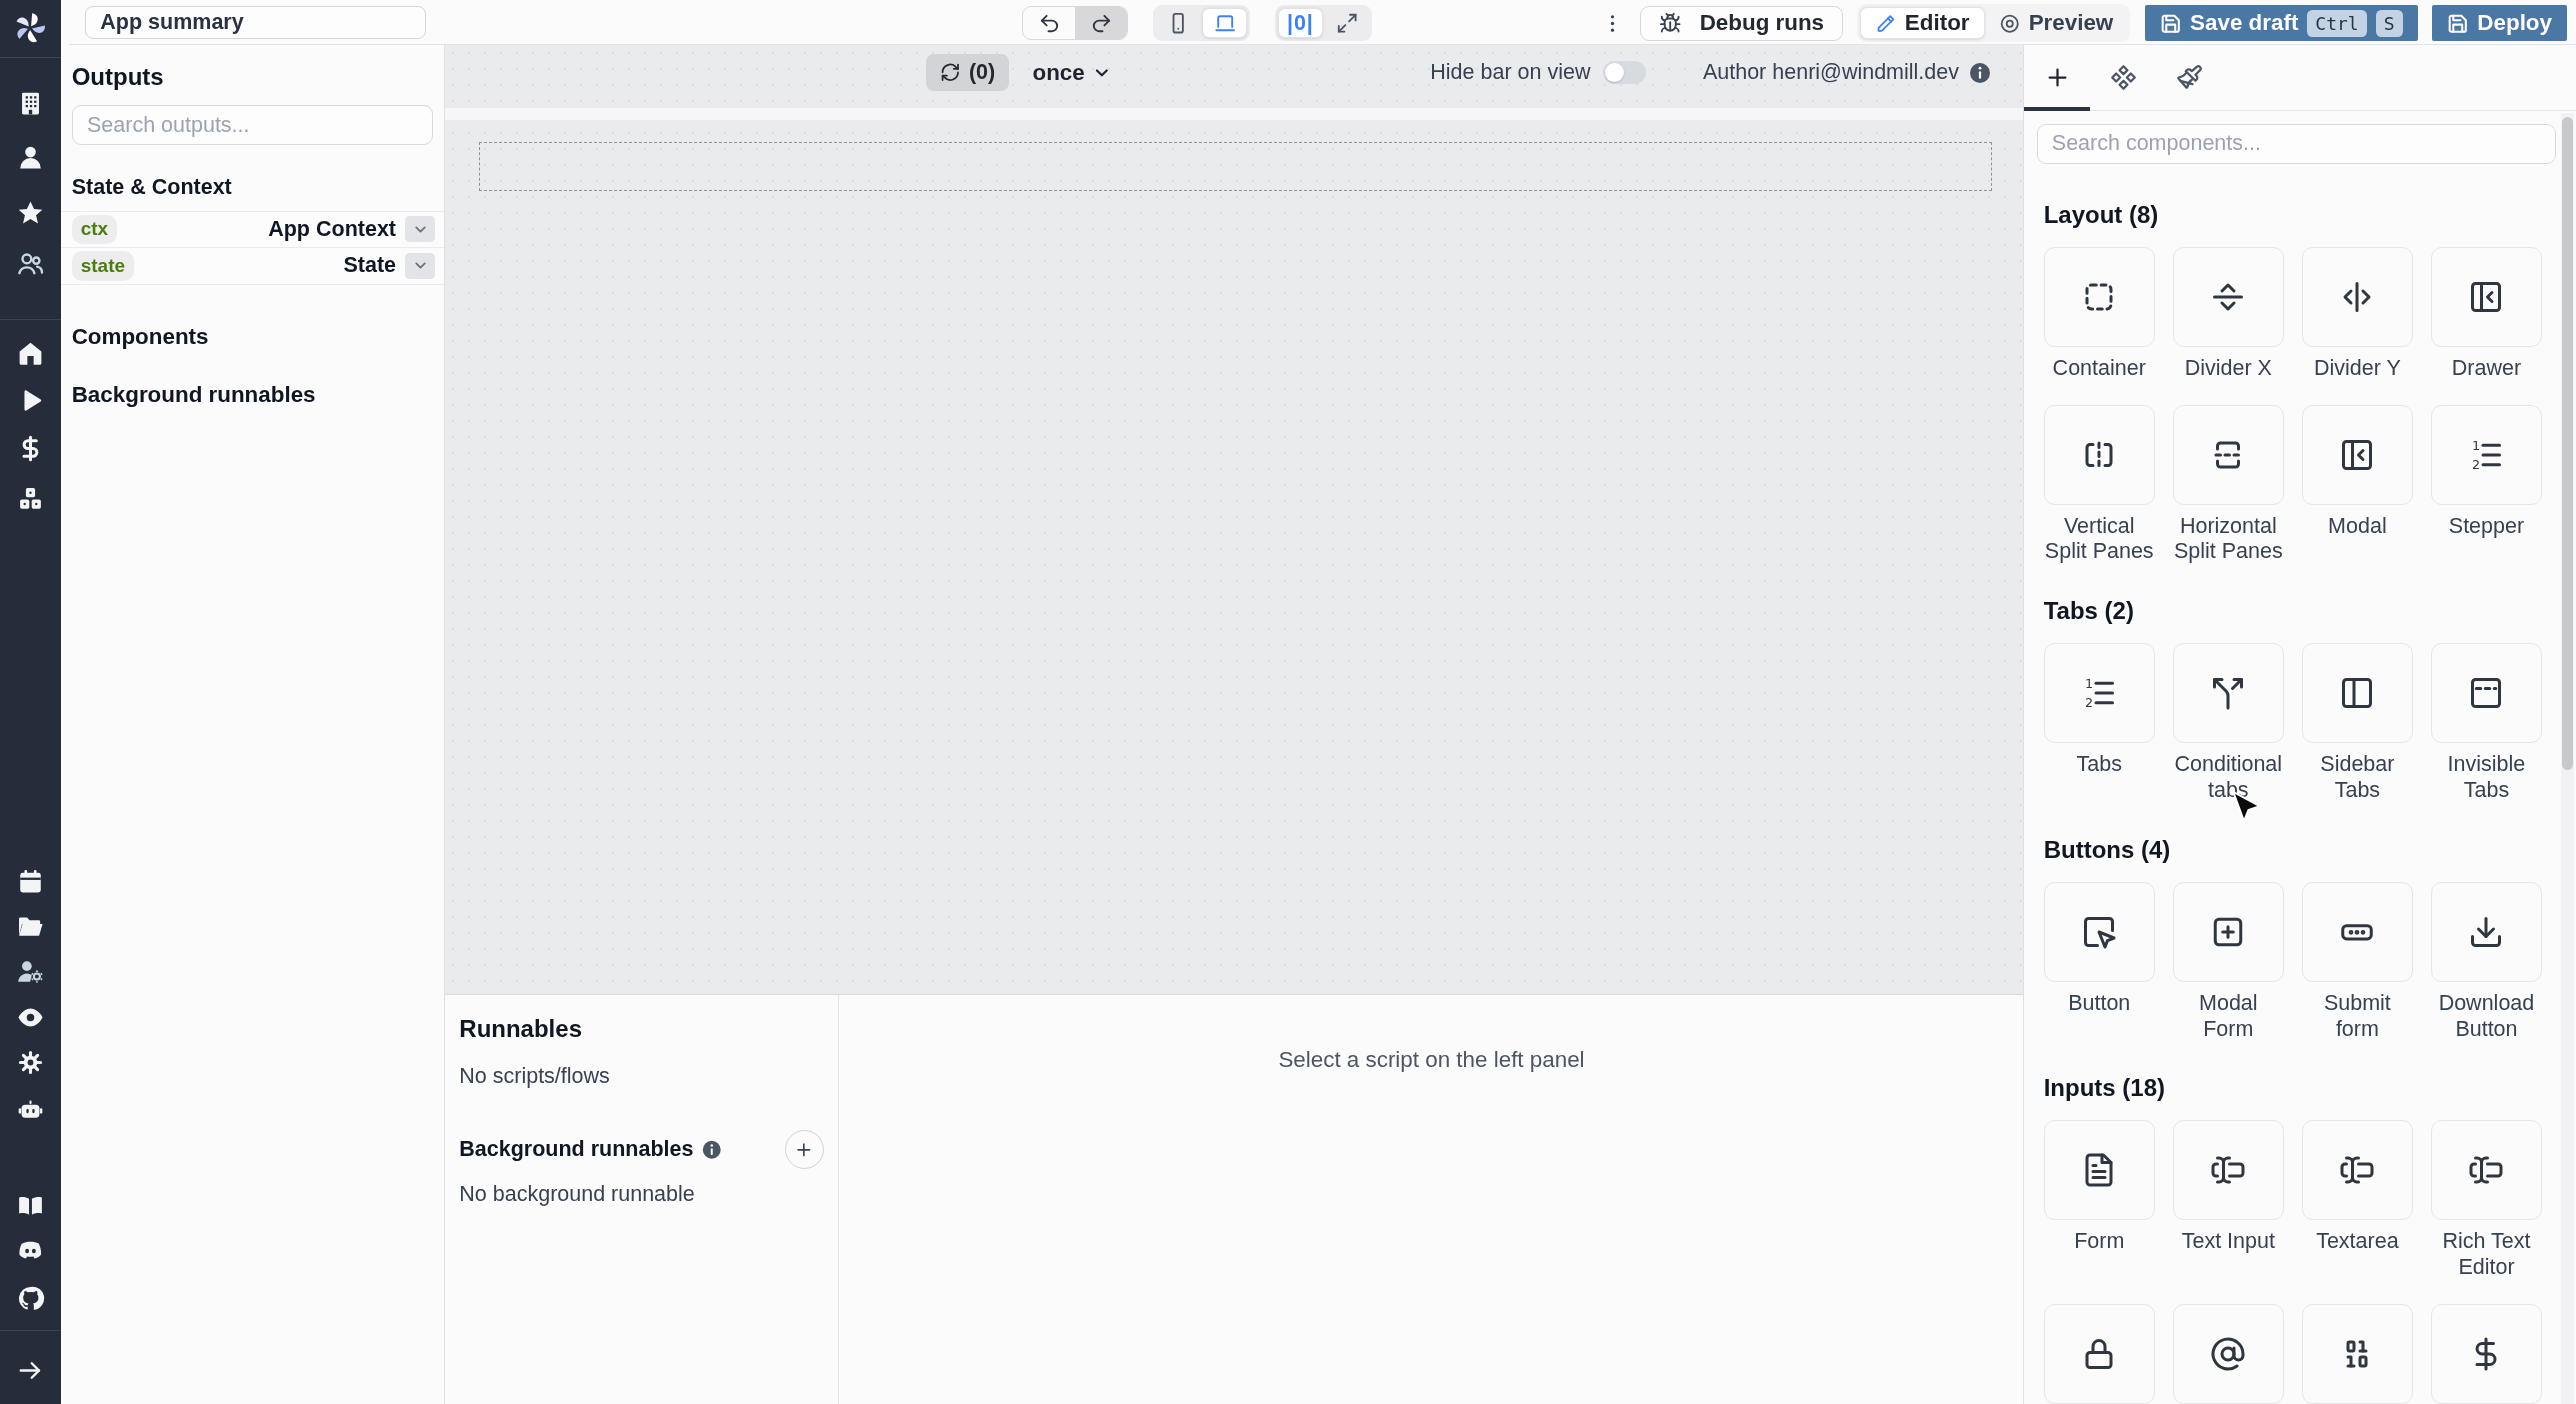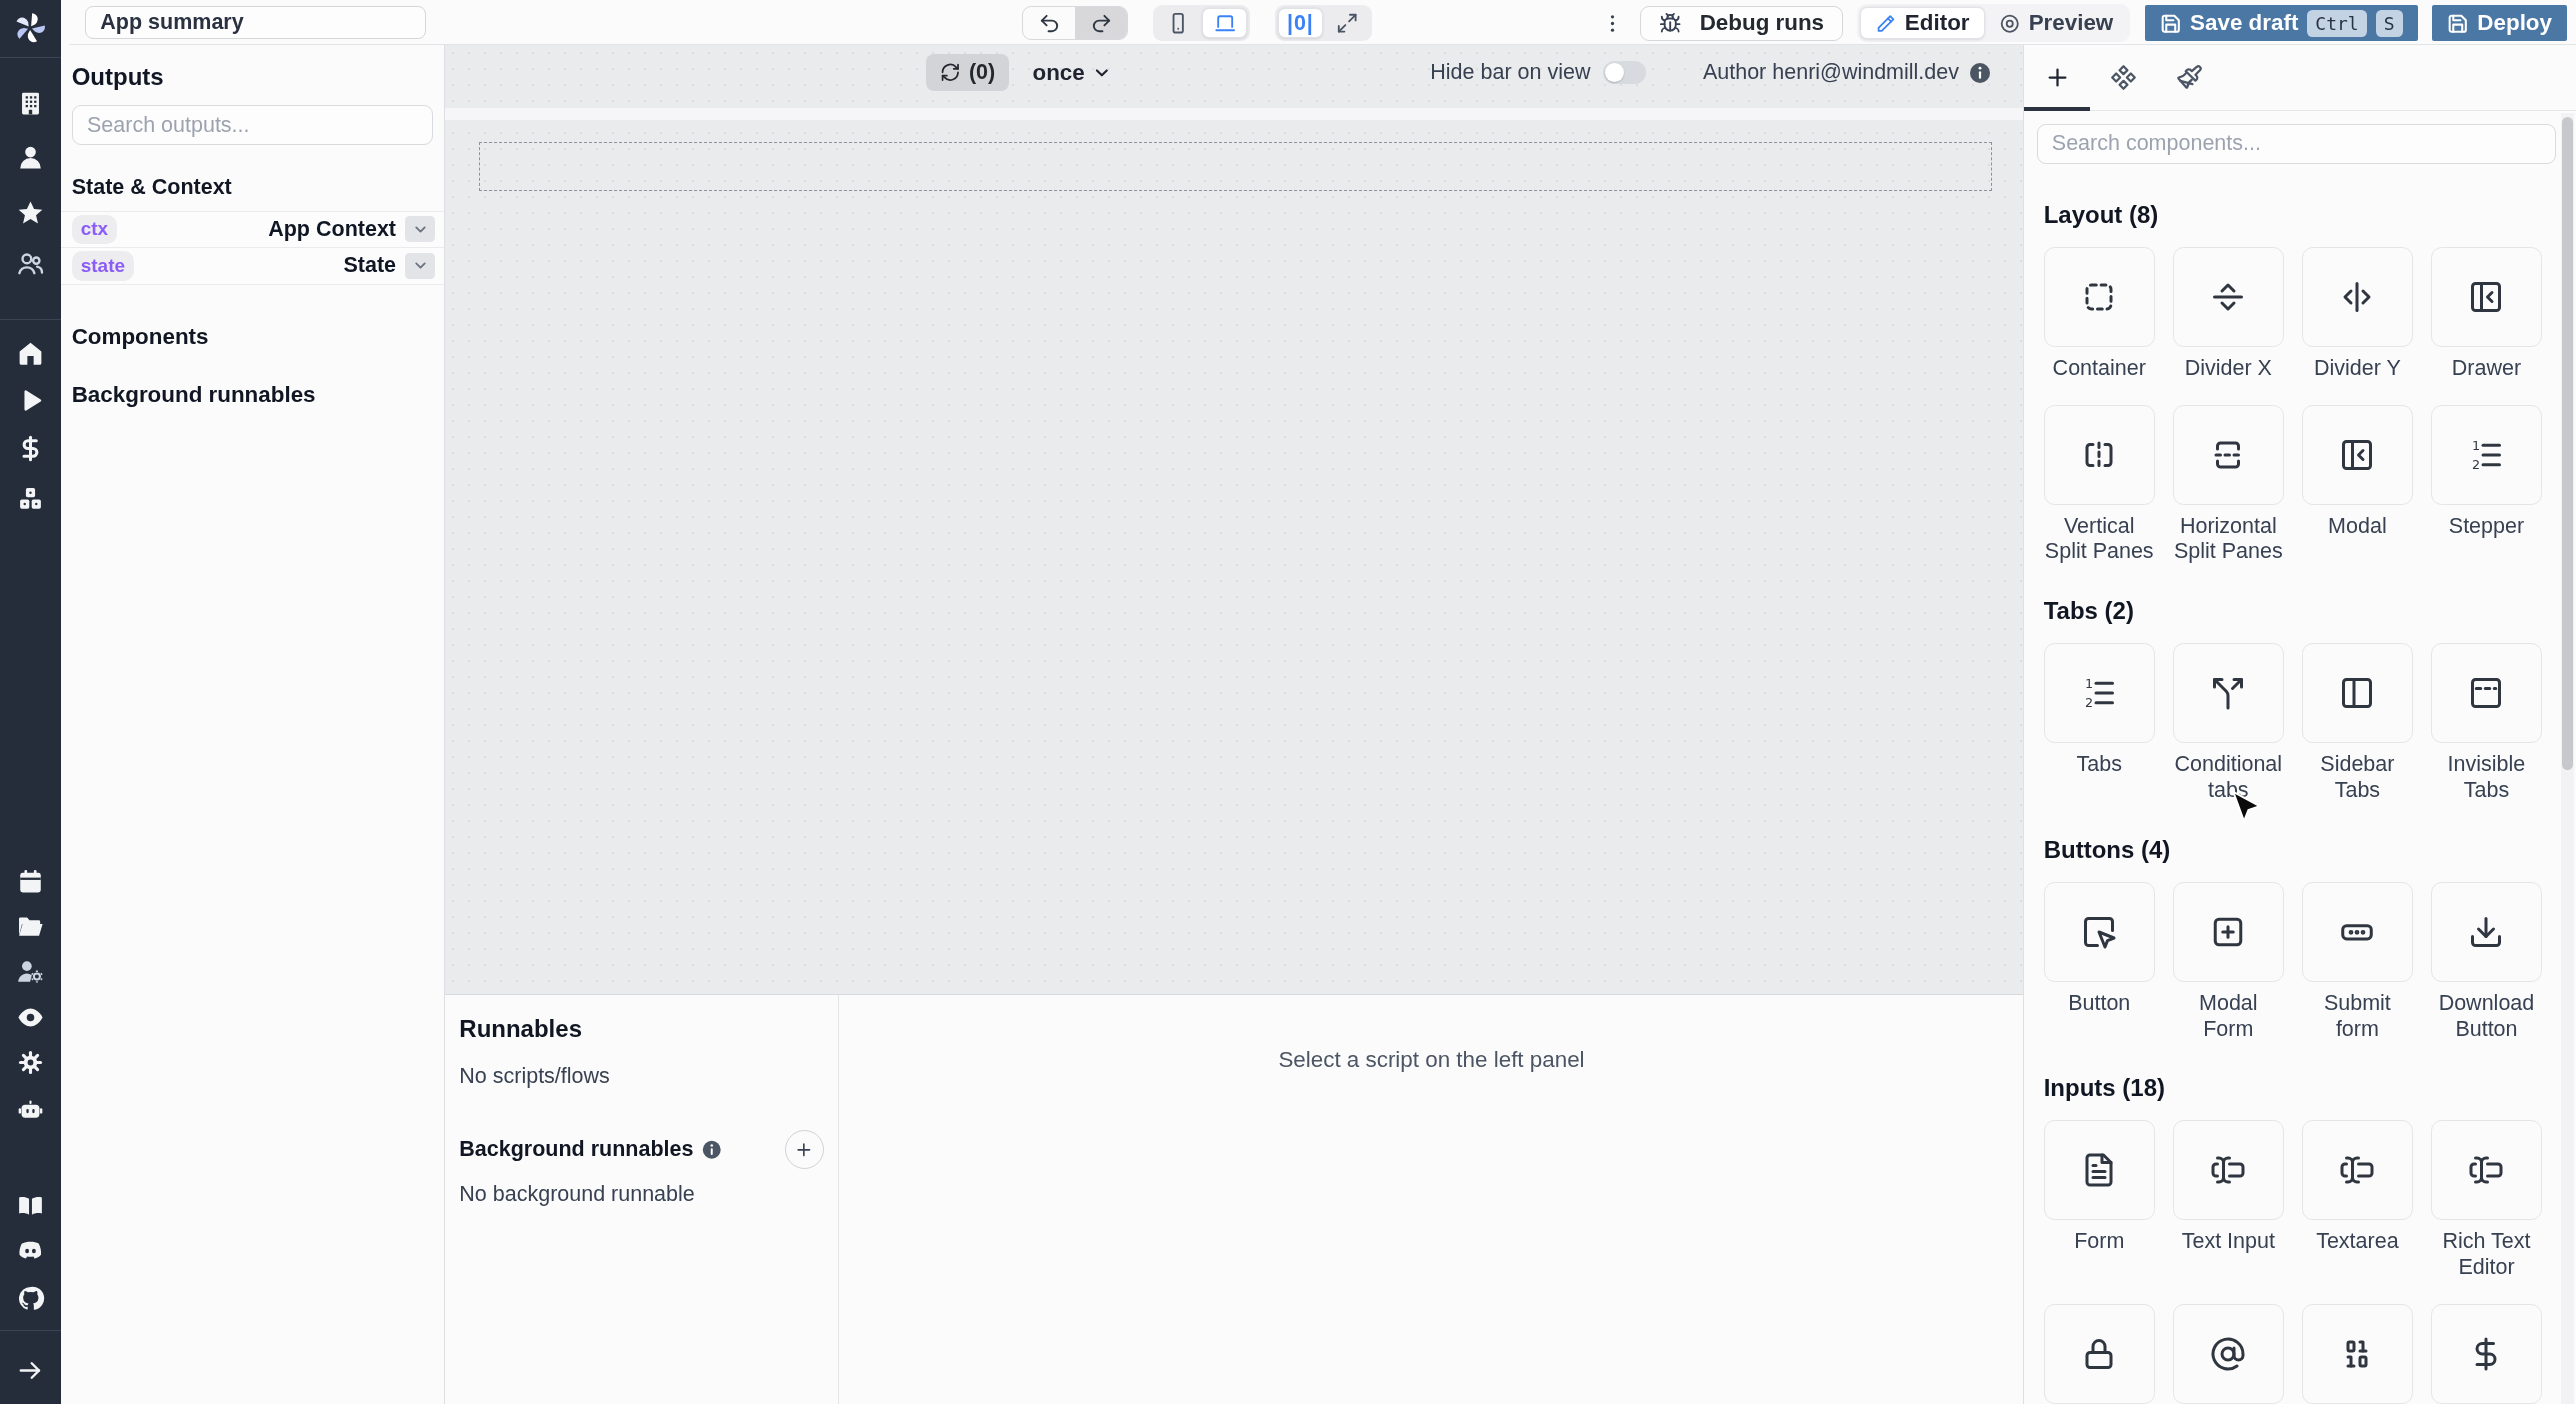--- a/index.html
+++ b/index.html
@@ -46,21 +46,21 @@
 
   
   .leftpanel { position:absolute; left:61px; top:45px; width:384px; height:1360px; background:#fbfbfc; border-right:0.9px solid #dedfe2; z-index:10; }
   .lp-h1 { font-size:24px; font-weight:700; color:#101622; margin:18px 0 0 10.7px; }
   .lp-search { margin:14.3px 10.7px 0; }
   .lp-search input, .rp-search input { width:100%; height:40px; border:1.3px solid #d9dade; border-radius:9px; padding:0 14.3px; font-size:21.5px; color:#374151; background:#fdfdfe; font-family:inherit; outline:none; }
   .lp-search input::placeholder, .rp-search input::placeholder { color:#9ca3af; }
   .lp-h2 { font-size:21.5px; font-weight:700; color:#101622; margin:30px 0 10.7px 10.7px; }
   .srow { display:flex; align-items:center; height:37px; padding:0 9px 0 10.7px; border-bottom:0.9px solid #ebebee; background:#fcfcfd; cursor:pointer; }
   .srow:first-of-type { border-top:0.9px solid #ebebee; }
-  .srow .key { background:#ededef; border-radius:10px; padding:3.6px 9px; font-size:19px; font-weight:700; color:#8b5cf6; }
+  .srow .key { background:#ededef; border-radius:10px; padding:3.6px 9px; font-size:19px; font-weight:700; color:#4d7c0f; }
   .srow .val { margin-left:auto; font-size:21.5px; font-weight:700; color:#0f1624; }
   .srow .chevbox { margin-left:9px; width:30px; height:26px; background:#e3e4e7; border-radius:4.5px; display:flex; align-items:center; justify-content:center; color:#6b7280; cursor:pointer; }
   .srow .chevbox .ic { width:17px; height:17px; }
   .lp-h3 { font-size:22.4px; font-weight:700; color:#101622; margin:39px 0 0 10.7px; }
   .lp-h4 { font-size:22.4px; font-weight:700; color:#101622; margin:32px 0 0 10.7px; }
 
   
   .main { position:absolute; left:445px; top:45px; width:1579px; height:949px; background:#eaebed; background-image:radial-gradient(#dcdde0 1.1px, transparent 1.1px); background-size:16px 16px; z-index:5; }
   .canvas-toolbar { position:absolute; top:9px; left:0; right:0; height:43px; }
   .ct-left { position:absolute; left:481px; top:0; display:flex; align-items:center; gap:23px; }

